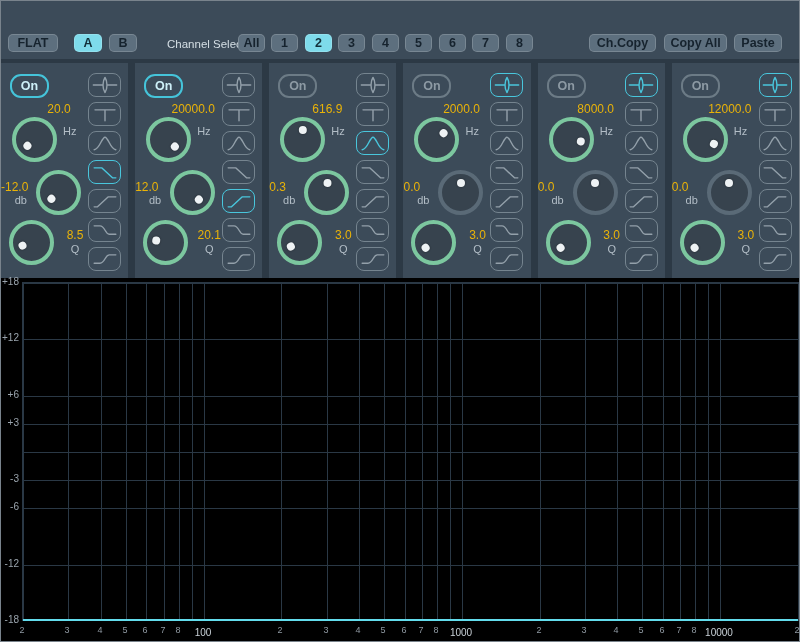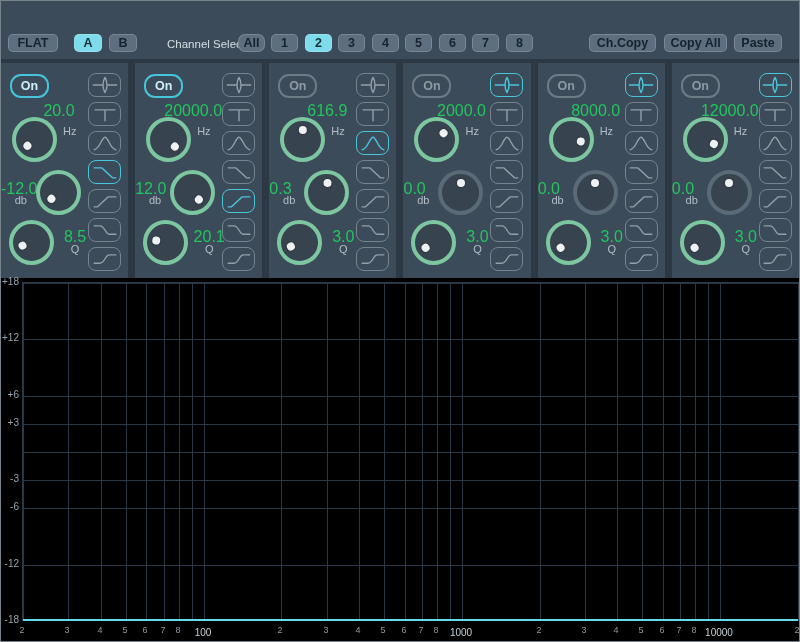--- a/index.html
+++ b/index.html
@@ -21,21 +21,21 @@
   .btn.active{background:#7edbeb;color:#12303a;}
   .tb-label{position:absolute;top:7px;font-size:11.5px;color:#d5dfe5;}
   
   .strips{position:absolute;top:58px;left:0;right:0;height:219px;background:#2c3945;
           display:grid;grid-template-columns:repeat(6,1fr);grid-gap:7px;padding-top:4px;box-sizing:border-box;}
   .strip{position:relative;background:#3c4b59;}
   .on-btn{position:absolute;left:9px;top:11px;width:35px;height:20px;border-radius:11px;
           border:2px solid #6c7b86;color:#8d9aa4;font-weight:bold;font-size:12.5px;
           display:flex;align-items:center;justify-content:center;}
   .on-btn.on{border-color:#45c4da;color:#cdeff7;}
-  .val{position:absolute;font-size:16px;color:#22c55e;}
+  .val{position:absolute;font-size:12px;color:#eab308;}
   .unit{position:absolute;font-size:11px;color:#b3bec7;}
   .freq-val{left:20px;top:39px;width:76px;text-align:center;}
   .hz{left:62px;top:62px;}
   .gain-val{left:0;top:117px;width:24px;text-align:left;}
   .db{left:0;top:131px;width:26px;text-align:right;}
   .q-val{left:56px;top:165px;width:36px;text-align:center;}
   .q-unit{left:56px;top:180px;width:36px;text-align:center;}
   .knob{position:absolute;width:45px;height:45px;border-radius:50%;box-sizing:border-box;
         border:4px solid #7cc79f;background:#37434e;}
   .knob.gray{border-color:#5a6a77;}
@@ -66,21 +66,21 @@
 
 <div class="window">
 
 
   <div class="toolbar">
     <div class="btn" style="left:7px;width:50px;">FLAT</div>
     <div class="btn active" id="ab-a" style="left:73px;width:28px;">A</div>
     <div class="btn" id="ab-b" style="left:108px;width:28px;">B</div>
     <div class="tb-label" style="left:166px;">Channel Select:</div>
     <div id="channels">
-        <div class="btn " style="left:237px;width:27px;border-radius:7px;">All</div>
+        <div class="btn " style="left:237px;width:27px;">All</div>
         <div class="btn " style="left:270px;width:27px;">1</div>
         <div class="btn active" style="left:304px;width:27px;">2</div>
         <div class="btn " style="left:337px;width:27px;">3</div>
         <div class="btn " style="left:371px;width:27px;">4</div>
         <div class="btn " style="left:404px;width:27px;">5</div>
         <div class="btn " style="left:438px;width:27px;">6</div>
         <div class="btn " style="left:471px;width:27px;">7</div>
         <div class="btn " style="left:505px;width:27px;">8</div>
       </div>
     <div class="btn" style="left:588px;width:67px;">Ch.Copy</div>

